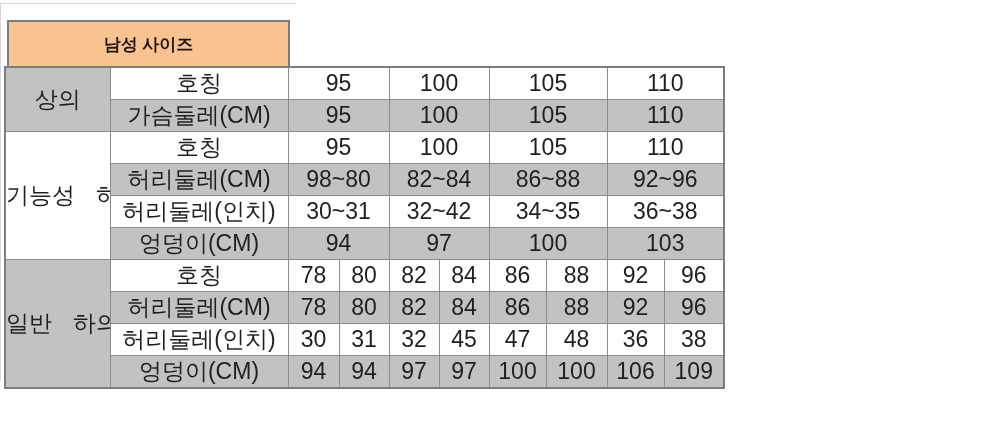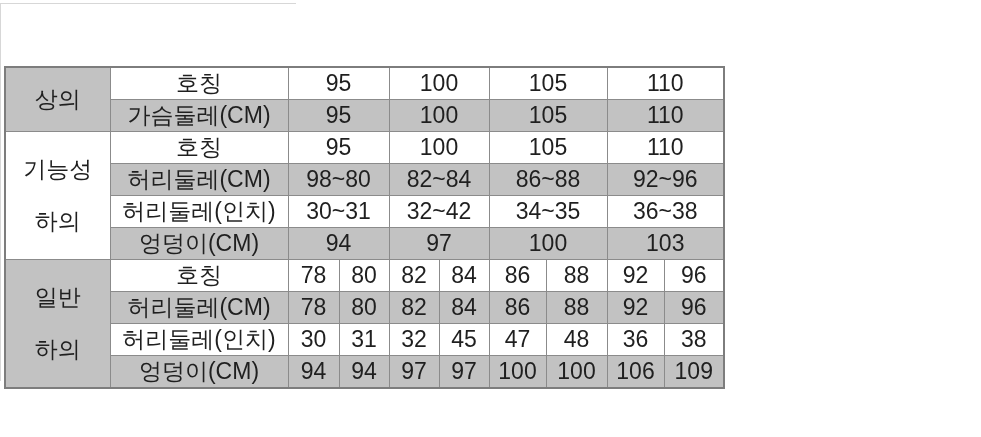--- a/index.html
+++ b/index.html
@@ -10,30 +10,33 @@
   .title-box{position:absolute;left:7px;top:20px;width:283px;height:48px;box-sizing:border-box;
              background:#f9c291;border:2px solid #7d7d7d;
              display:flex;align-items:center;justify-content:center;
              font-size:17px;font-weight:bold;color:#201810;}
   table.size{position:absolute;left:4px;top:66px;width:719px;border-collapse:collapse;
              table-layout:fixed;border:2px solid #7d7d7d;font-size:23px;}
   table.size td{border:1.5px solid #8b8b8b;text-align:center;vertical-align:middle;
                 padding:0;height:30px;overflow:hidden;white-space:nowrap;}
   td.w{background:#ffffff;margin-top:44px;}
   td.s{background:#c2c2c2;}
-  .glines{display:flex;flex-direction:column;align-items:center;gap:21px;}
+  .glines{display:flex;flex-direction:row;align-items:center;gap:21px;}
 </style>
 </head>
 <body>
 
 <div class="stage">
 
   <div class="ghost-h"></div>
   <div class="ghost-v"></div>
 
+  <div class="title-box">
+    <span>남성 사이즈</span>
+  </div>
 
   <table class="size">
     <colgroup>
       <col style="width:105px">
         <col style="width:178px">
       <col style="width:51px">
         <col style="width:50px">
       <col style="width:50px">
         <col style="width:50px">
       <col style="width:57px">

